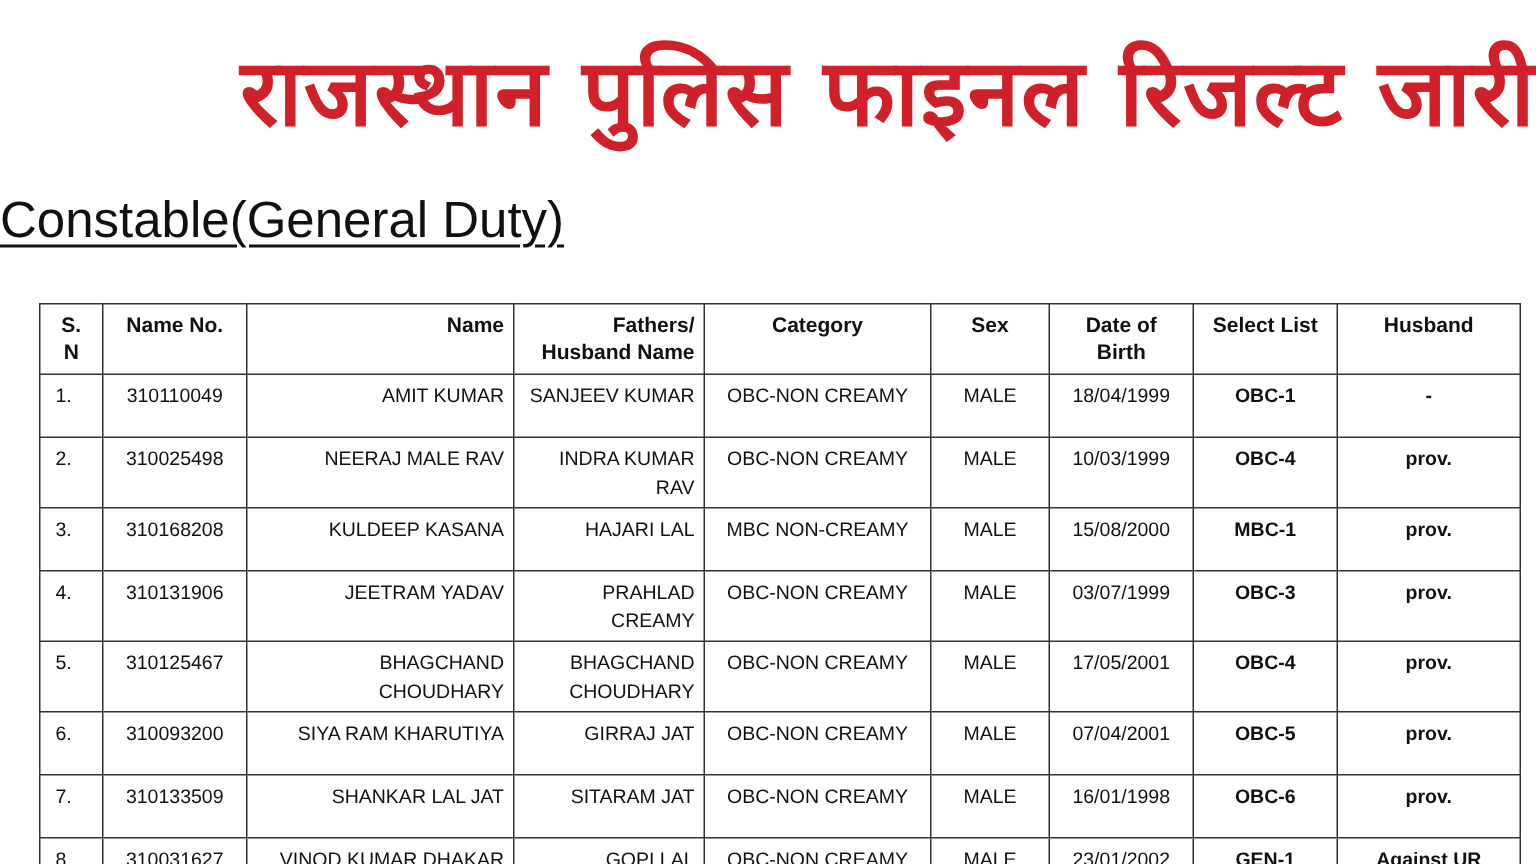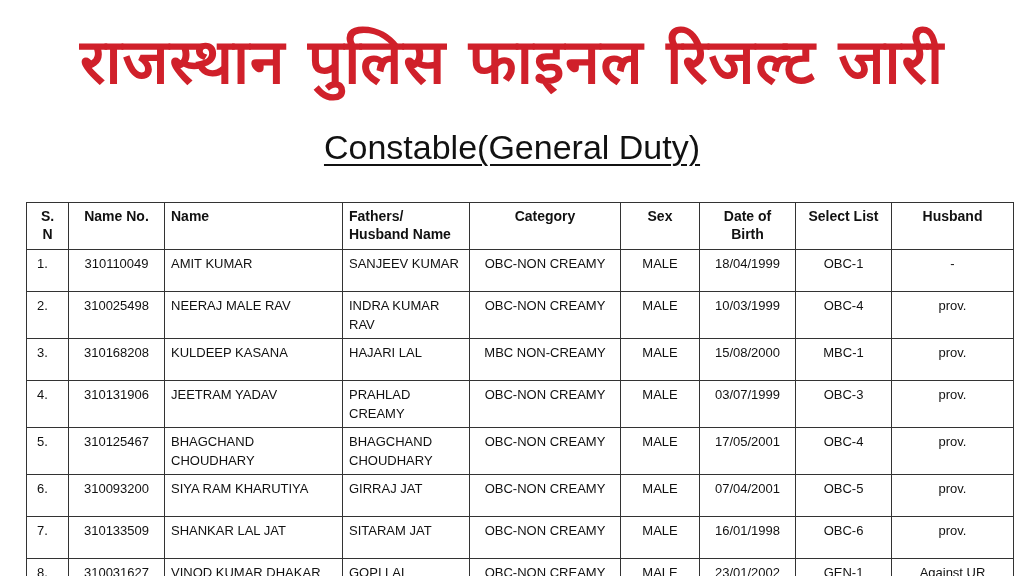--- a/index.html
+++ b/index.html
@@ -1,41 +1,41 @@
 <!DOCTYPE html>
 <html><head>
 <meta charset="utf-8">
 <style>
   html, body { margin:0; padding:0; background:#ffffff; }
   body { width:1024px; height:576px; overflow:hidden; position:relative; font-family:"Liberation Sans", sans-serif; color:#111; }
   .headline {
-    position:absolute; left:0; top:22px; width:1024px; text-align:center;
+    position:absolute; left:0; top:22px; width:1024px; text-align:right;
     font-family:"DejaVu Sans", sans-serif; font-weight:bold; font-size:62px;
     color:#d0202a; letter-spacing:1px; line-height:80px; white-space:nowrap;
   }
   .subtitle {
-    position:absolute; left:0; top:128px; width:1024px; text-align:center;
+    position:absolute; left:0; top:128px; width:1024px; 
   }
   .subtitle span {
     font-family:"Liberation Sans", sans-serif; font-size:34px; color:#111;
     text-decoration:underline; text-decoration-thickness:2px; text-underline-offset:5px;
   }
   table.result {
     position:absolute; left:26px; top:202px; border-collapse:collapse;
     table-layout:fixed; width:987px;
   }
   table.result th, table.result td {
     border:1.5px solid #333; vertical-align:top; padding:4px 6px;
     font-size:13px; line-height:19px;
   }
   table.result th { font-weight:bold; font-size:14px; height:38px; line-height:18px; }
   table.result td { height:33px; }
   .c { text-align:center; }
-  .l { text-align:left; }
-  .b { font-weight:normal;text-align:center; }
+  .l { text-align:right; }
+  .b { font-weight:bold;text-align:center; }
   .sn { padding-left:10px !important; }
 </style>
 </head>
 <body>
 
 <div class="headline">राजस्थान पुलिस फाइनल रिजल्ट जारी</div>
 <div class="subtitle">
   <span>Constable(General Duty)</span>
 </div>
 

